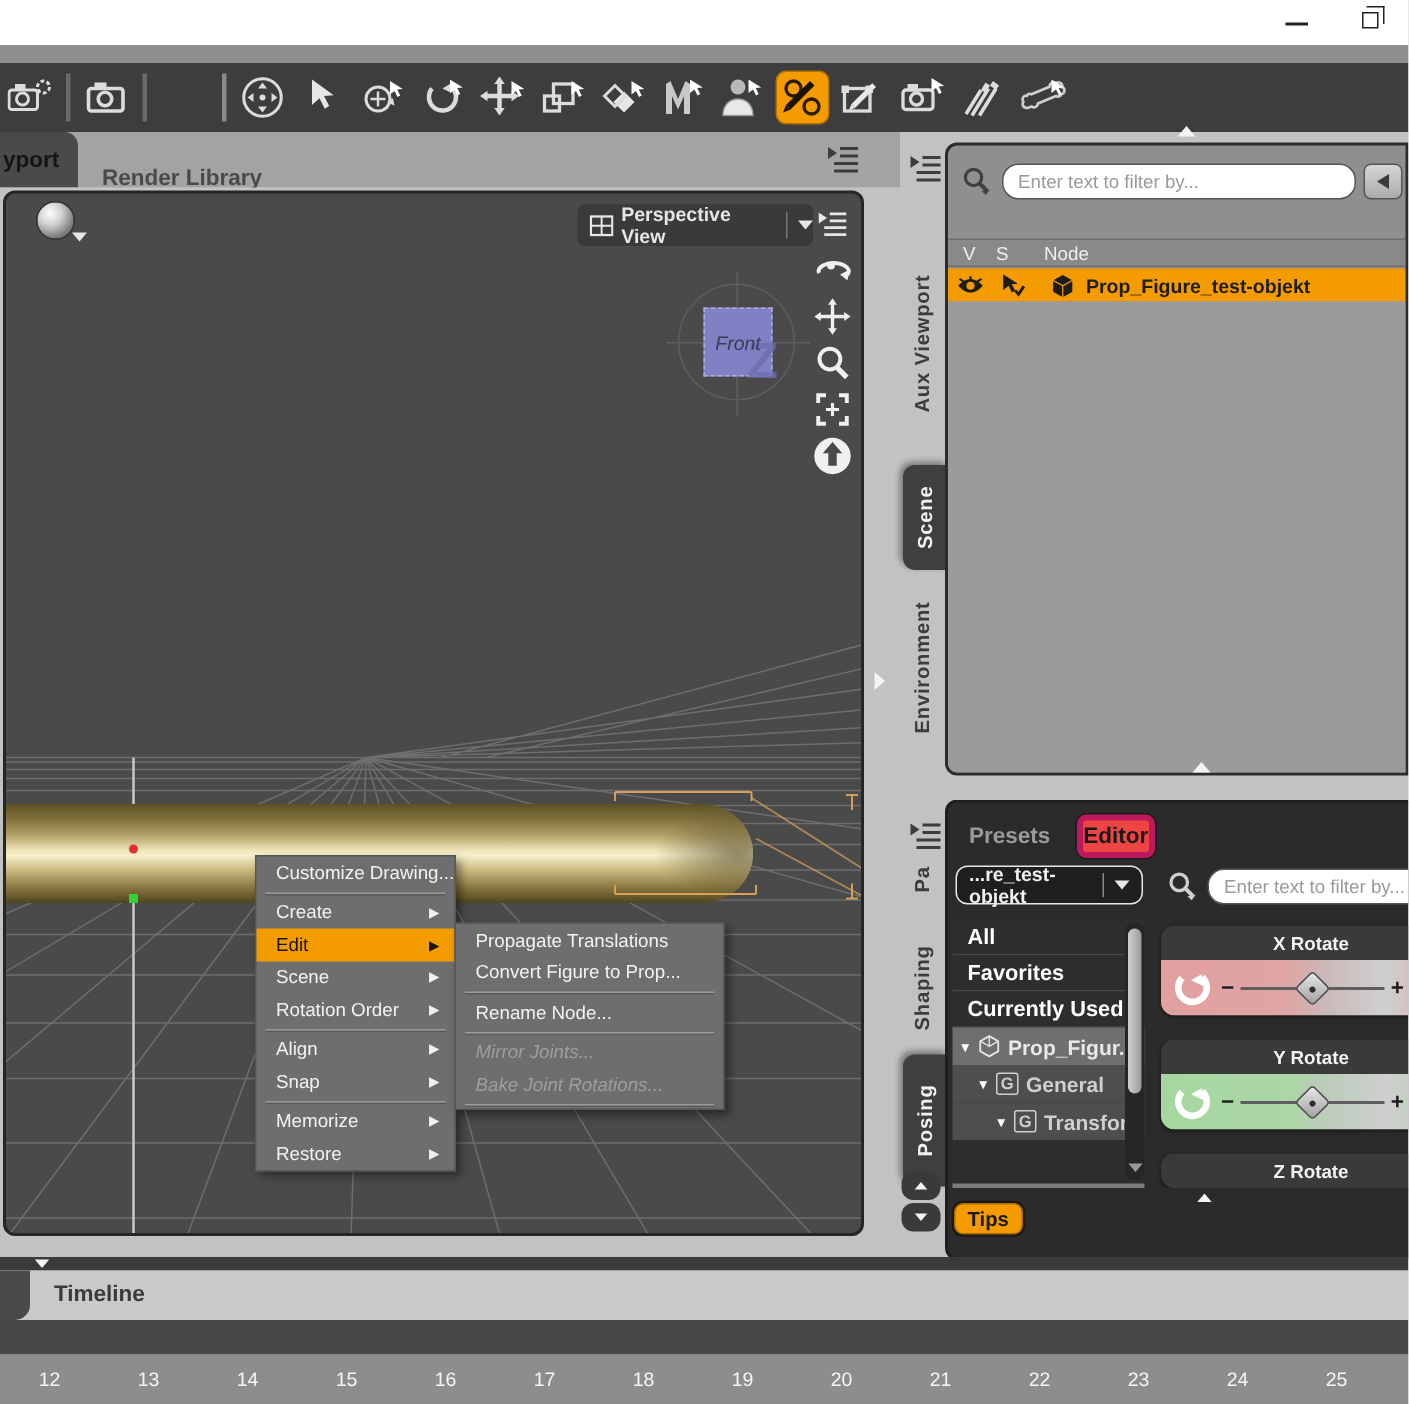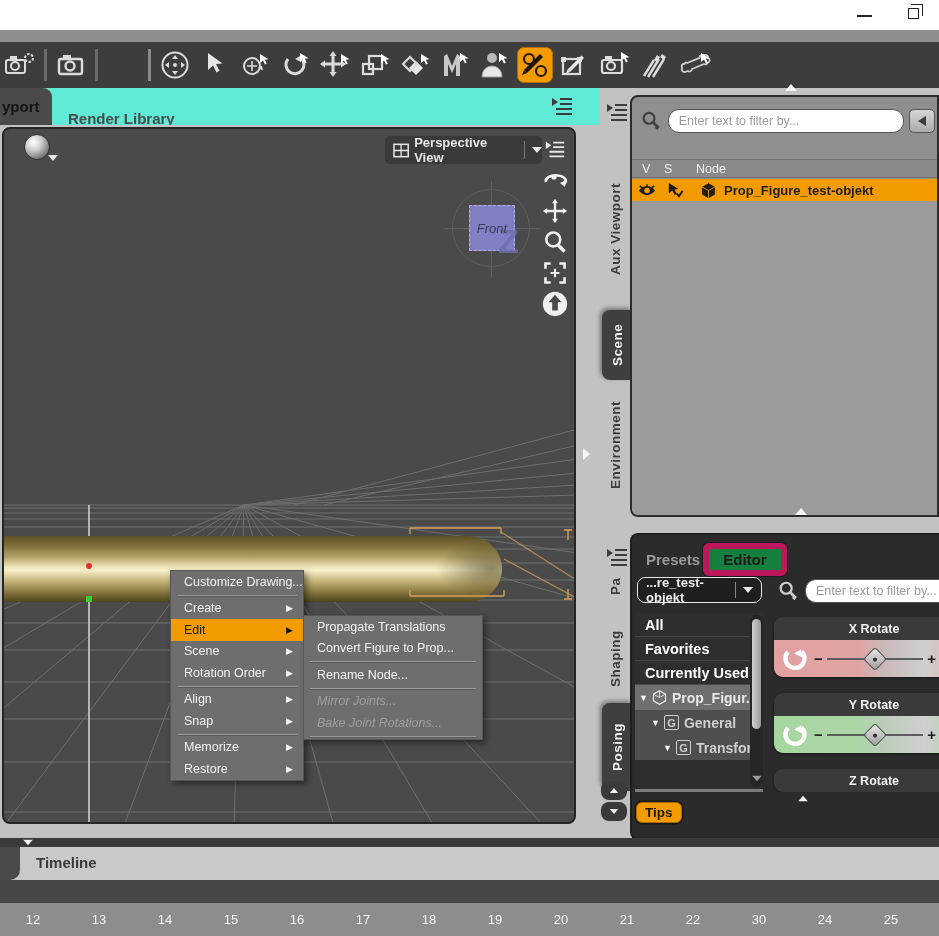--- a/index.html
+++ b/index.html
@@ -18,21 +18,21 @@
 
   
   .toolbar { left:0; top:42px; width:939px; height:46px; background:#3d3d3d; display:flex; align-items:center; }
   .ticon { width:40px; height:40px; display:flex; align-items:center; justify-content:center; flex:0 0 auto; }
   .tsep { width:3px; height:32px; background:#6a6a6a; margin:0 4px; flex:0 0 auto; }
   .tsep.tall { background:#8a8a8a; }
   .tool-active { background:#f49b00; border-radius:7px; border:1px solid #b36f00; width:36px; height:36px; display:flex; align-items:center; justify-content:center; }
   .ticon svg { display:block; }
 
   
-  .tabbar { left:0; top:88px; width:851px; height:37px; background:#5eead4; }
+  .tabbar { left:0; top:88px; width:851px; height:37px; background:#a3a3a3; }
   .doc-tab-active { position:absolute; left:0; top:0; width:52px; height:37px; background:#4a4a4a; border-radius:0 9px 0 0; color:#111; font-weight:bold; font-size:15px; display:flex; align-items:center; padding-left:2px; color:#1b1b1b; }
   .doc-tab-active span { color:#151515; }
   .doc-tab-label { position:absolute; left:68px; top:22px; font-size:15px; font-weight:bold; color:#4a4a4a; }
   .pane-menu-icon { position:absolute; }
 
   
   .viewport-pane { left:0; top:125px; width:600px; height:713px; background:#c2c2c2; }
   .viewport-inner { position:absolute; left:2px; top:2px; width:574px; height:697px; background:#4a4a4a; border:2px solid #262626; border-radius:8px; overflow:hidden; }
   .vp-pill { position:absolute; left:381px; top:7px; width:157px; height:28px; background:#3a3a3a; border-radius:5px; display:flex; align-items:center; color:#e6e6e6; font-size:13px; font-weight:bold; }
   .vp-pill .lbl { margin-left:5px; }
@@ -73,23 +73,23 @@
   .filter-input::placeholder { color:#9a9a9a; }
   .back-btn { width:26px; height:24px; background:linear-gradient(#d6d6d6,#ababab); border:1px solid #555; border-radius:5px; display:flex; align-items:center; justify-content:center; margin-left:5px; }
   .tri-left { width:0; height:0; border-top:5px solid transparent; border-bottom:5px solid transparent; border-right:8px solid #3a3a3a; }
   .scene-header { position:absolute; left:0; right:0; display:flex; color:#efefef; font-size:12.5px; background:#898989; border-top:1px solid #6f6f6f; border-bottom:1px solid #6f6f6f; height:19px; align-items:center; }
   .scene-row { position:absolute; left:0; right:0; height:22px; background:#f49b00; display:flex; align-items:center; color:#1d1d1d; font-size:13px; font-weight:bold; }
   .handle-tri-up { width:0; height:0; border-left:6px solid transparent; border-right:6px solid transparent; border-bottom:7px solid #f4f4f4; }
   .handle-tri-down { width:0; height:0; border-left:6px solid transparent; border-right:6px solid transparent; border-top:7px solid #f4f4f4; }
   .handle-tri-right { width:0; height:0; border-top:6px solid transparent; border-bottom:6px solid transparent; border-left:7px solid #f4f4f4; }
 
   
-  .ptab-row { position:absolute; display:flex; align-items:center; gap:3px; }
+  .ptab-row { position:absolute; display:flex; align-items:center; gap:18px; }
   .ptab { font-size:15px; font-weight:bold; color:#9a9a9a; }
-  .ptab.active { background:#15803d; color:#1a1a1a; border-radius:6px; padding:2px 14px; border:6px solid #be185d; box-shadow:0 0 0 1px #00000055; }
+  .ptab.active { background:#ef4444; color:#1a1a1a; border-radius:6px; padding:2px 0; border:4px solid #be185d; box-shadow:0 0 0 1px #00000055; }
   .node-dd { position:absolute; background:#1f1f1f; border:1px solid #e8e8e8; border-radius:8px; color:#f0f0f0; font-size:13px; font-weight:bold; display:flex; align-items:center; padding:0 8px; height:26px; }
   .node-dd .div { width:1px; height:16px; background:#888; margin:0 7px; }
   .dd-tri { width:0; height:0; border-left:5px solid transparent; border-right:5px solid transparent; border-top:6px solid #e8e8e8; }
   .plist { position:absolute; background:#2e2e2e; }
   .plist-item { height:24px; display:flex; align-items:center; padding-left:10px; color:#fff; font-size:14.5px; font-weight:bold; border-bottom:1px solid #474747; background:#2e2e2e; }
   .tree-row { display:flex; align-items:center; color:#e8e8e8; font-size:14px; font-weight:bold; height:25px; }
   .tree-row .tri { font-size:9px; margin-right:4px; color:#fff; }
   .gbox { display:inline-flex; width:15px; height:15px; border:1.5px solid #cfcfcf; border-radius:2px; color:#cfcfcf; font-size:11px; align-items:center; justify-content:center; margin-right:5px; font-weight:bold; }
   .checkbox { width:17px; height:17px; background:#7c7c7c; border:1px solid #4a4a4a; border-radius:3px; display:flex; align-items:center; justify-content:center; }
   .checkbox svg { display:block; }
@@ -616,18 +616,18 @@
     <span class="tick">13</span>
     <span class="tick">14</span>
     <span class="tick">15</span>
     <span class="tick">16</span>
     <span class="tick">17</span>
     <span class="tick">18</span>
     <span class="tick">19</span>
     <span class="tick">20</span>
     <span class="tick">21</span>
     <span class="tick">22</span>
-    <span class="tick">30</span>
+    <span class="tick">23</span>
     <span class="tick">24</span>
     <span class="tick">25</span>
   </div>
 
 </div>
 
 </body></html>

